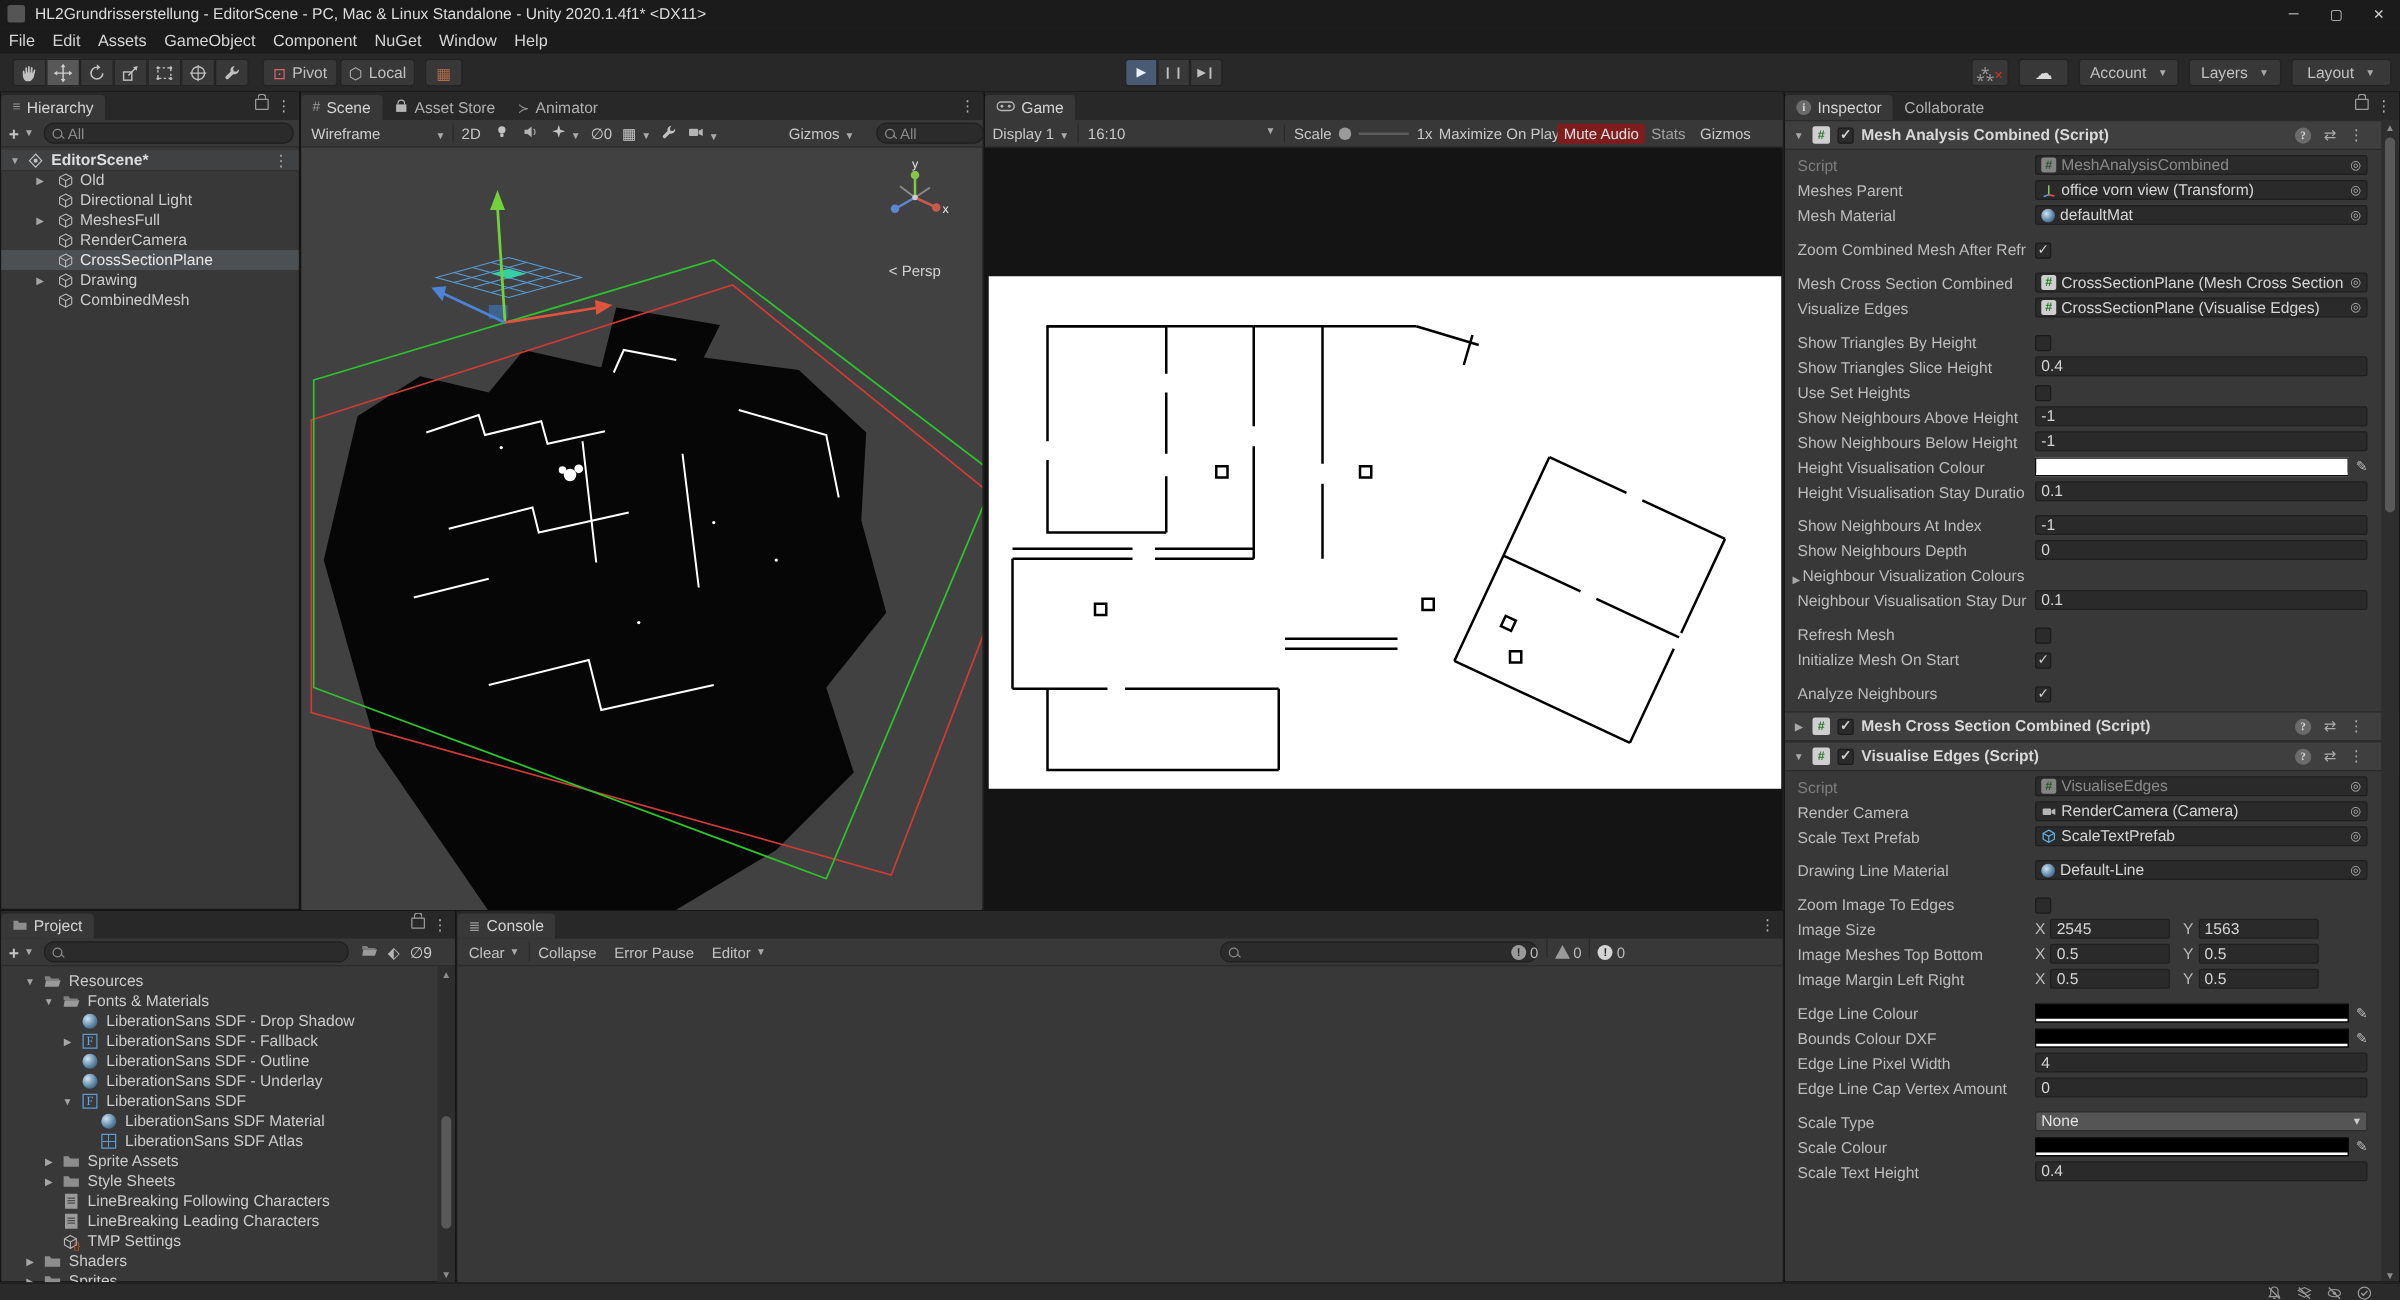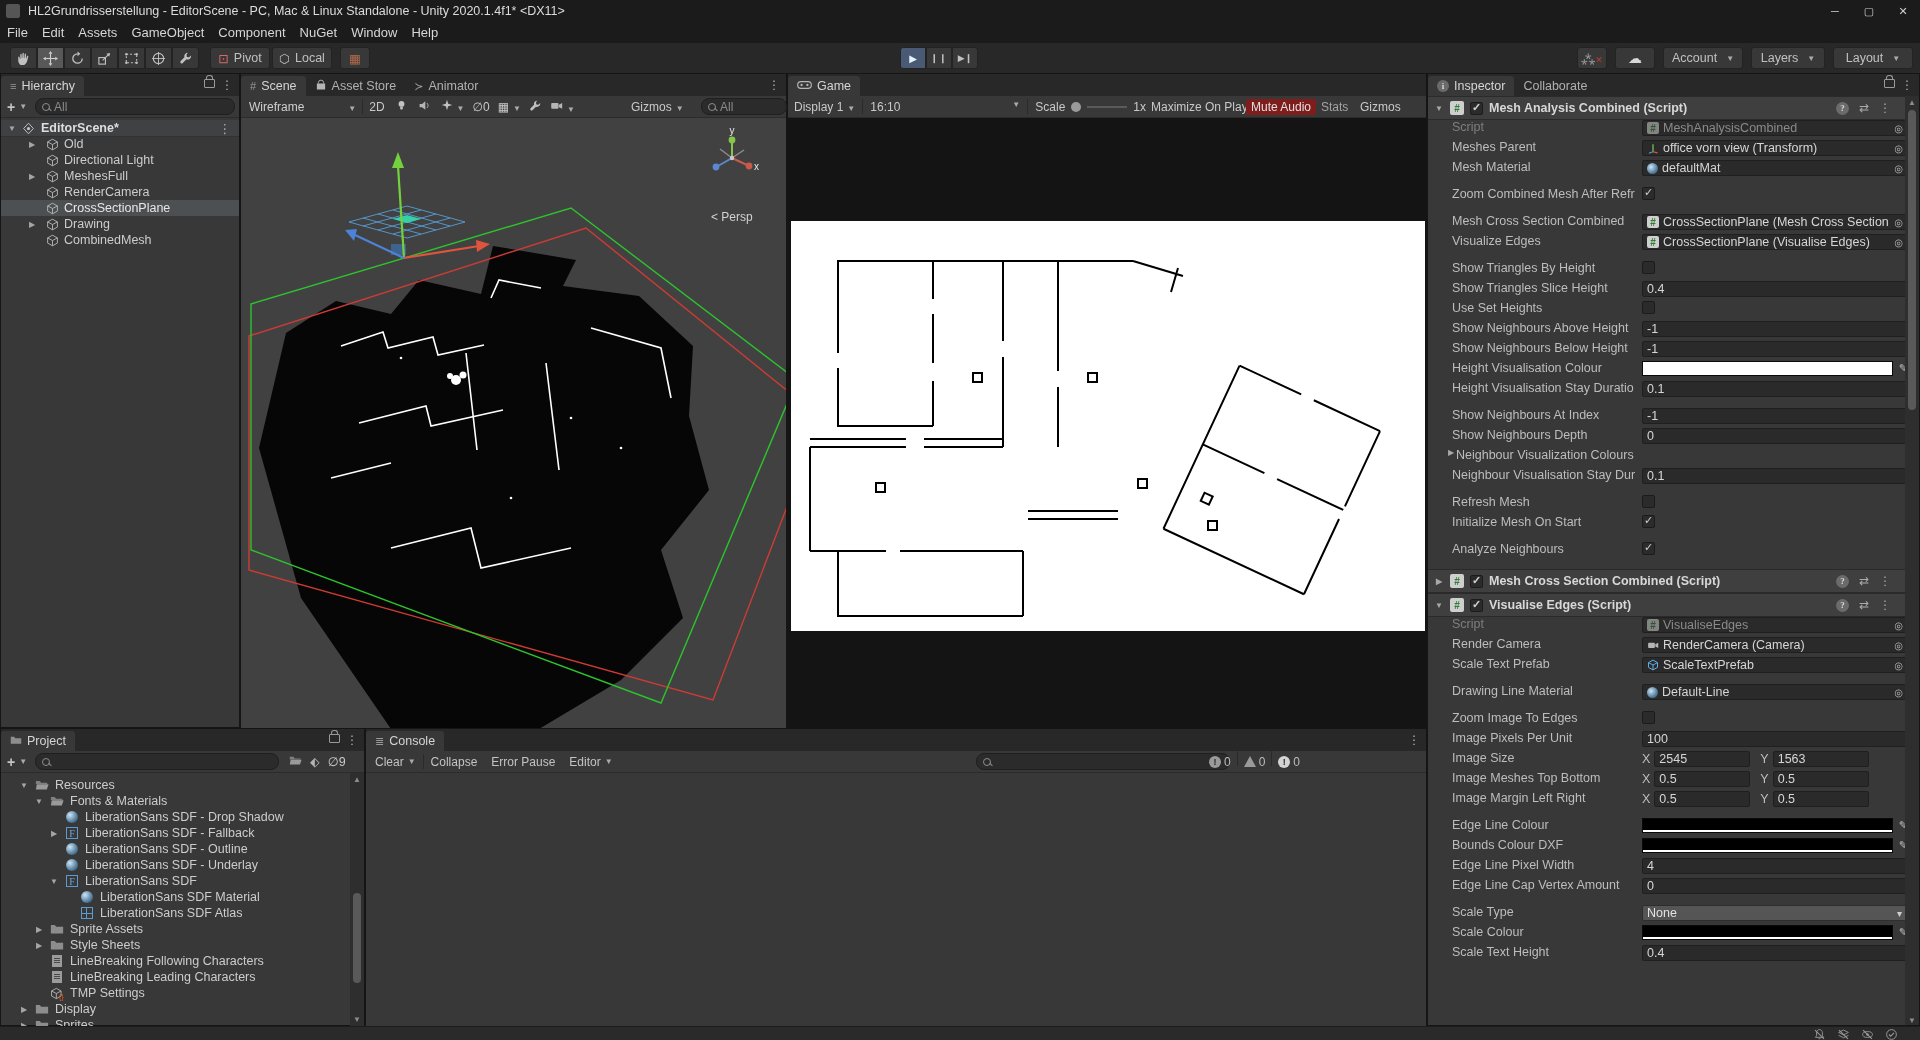--- a/index.html
+++ b/index.html
@@ -54,21 +54,21 @@
   
   .chead{height:22px;background:#3f3f3f;border-top:1px solid #2a2a2a;border-bottom:1px solid #2a2a2a;
       display:flex;align-items:center;gap:6px;padding:0 6px;font-weight:bold;color:#d8d8d8;position:relative}
   .chead .hic{margin-left:auto;display:flex;gap:10px;color:#ababab;font-weight:normal;font-size:12px;align-items:center;padding-right:22px}
   .fold{font-size:8px;color:#a8a8a8;width:10px;text-align:center}
   .sic{width:14px;height:14px;border-radius:2px;background:#cfcfcf;color:#2e7d32;font-weight:bold;font-size:10px;
       display:flex;align-items:center;justify-content:center;flex:none}
   .cb{width:13px;height:13px;background:#2b2b2b;border:1px solid #1b1b1b;border-radius:2px;box-sizing:border-box;
       position:relative;flex:none}
   .cb.on::after{content:"✓";position:absolute;left:1px;top:-2px;color:#d0d0d0;font-size:11px}
-  .r{height:20px;display:flex;align-items:flex-start;padding-left:24px}
+  .r{height:20px;display:flex;align-items:flex-end;padding-left:10px}
   .gap{height:7px}
   .l{width:190px;color:#bdbdbd;white-space:nowrap;overflow:hidden;flex:none}
   .l.dim{color:#7e7e7e}
   .v{width:266px;display:flex;align-items:center;flex:none}
   .tf,.of,.dd{height:16px;background:#2a2a2a;border:1px solid #1f1f1f;border-radius:2px;display:flex;
       align-items:center;padding:0 4px;color:#d6d6d6;flex:1;min-width:0;box-sizing:border-box;gap:4px}
   .of .otxt{white-space:nowrap;overflow:hidden;flex:1}
   .of .pk{color:#b9b9b9;font-size:10px;flex:none}
   .of.dis{color:#8a8a8a}
   .of .oic{flex:none;display:flex}
@@ -851,26 +851,20 @@
       </div>
     </div>
   <div class="gap"></div>
   <div class="r">
       <div class="l">Zoom Image To Edges</div>
     <div class="v">
         <span class="cb"></span>
       </div>
     </div>
   <div class="r">
-      <div class="l">Image Pixels Per Unit</div>
-    <div class="v">
-        <div class="tf">100</div>
-      </div>
-    </div>
-  <div class="r">
       <div class="l">Image Size</div>
     <div class="v">
         <span class="xyl">X</span>
         <div class="tf xyf">2545</div>
         <span class="xyl">Y</span>
         <div class="tf xyf">1563</div>
       </div>
     </div>
   <div class="r">
       <div class="l">Image Meshes Top Bottom</div>
@@ -1070,21 +1064,21 @@
         </span>
       <span class="lbl" style="left:69px">TMP Settings</span>
       </div>
     <div class="trow" style="top:228px">
       <span class="arrow" style="left:18px">▶</span>
       <span class="ticn" style="left:34px">
           <svg width="14" height="14">
             <use href="#i-folder"></use>
           </svg>
         </span>
-      <span class="lbl" style="left:54px">Display</span>
+      <span class="lbl" style="left:54px">Shaders</span>
       </div>
     <div class="trow" style="top:244px">
       <span class="arrow" style="left:18px">▶</span>
       <span class="ticn" style="left:34px">
           <svg width="14" height="14">
             <use href="#i-folder"></use>
           </svg>
         </span>
       <span class="lbl" style="left:54px">Sprites</span>
       </div>

